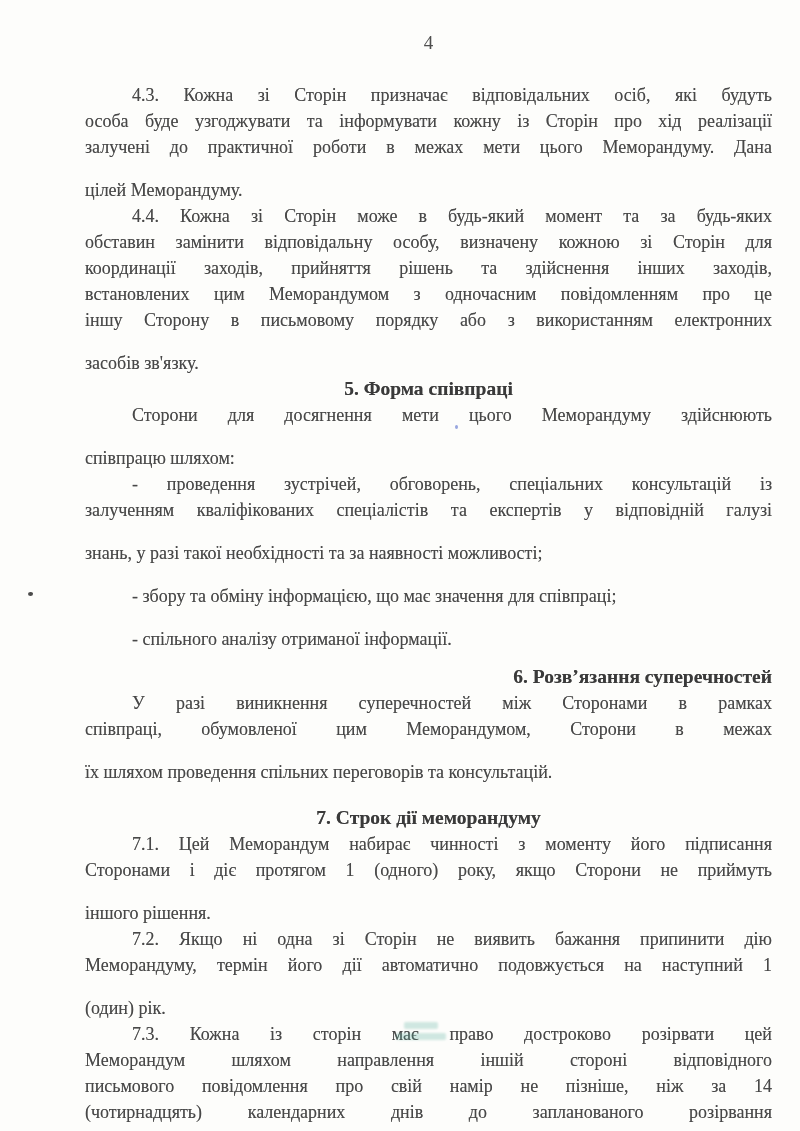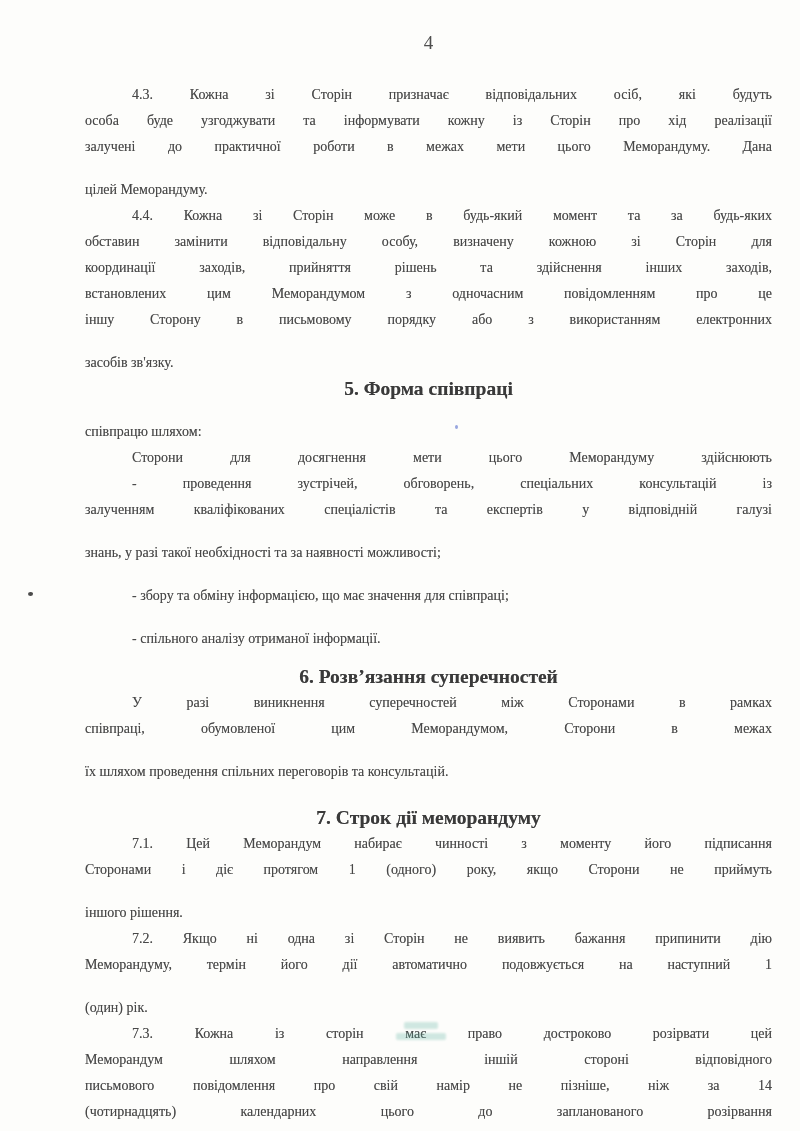--- a/index.html
+++ b/index.html
@@ -23,39 +23,39 @@
     top: 30px;
   }
   .pagenum {
     text-align: center;
     font-size: 19px;
     line-height: 26px;
     margin-bottom: 26px;
     color: #4e4e4e;
   }
   .line {
-    font-size: 14px;
+    font-size: 18px;
     line-height: 26px;
     text-align: justify;
     text-shadow: 0 0 0.5px rgba(90,90,90,0.55);
     white-space: normal;
   }
   .line.just { text-align-last: justify; }
   .line.last { text-align-last: left; margin-top: 17px; }
   .line.first { text-indent: 47px; }
   .heading {
     font-size: 19.5px;
     line-height: 26px;
     font-weight: bold;
     text-align: center;
     color: #3a3a3a;
     text-shadow: 0 0 0.5px rgba(60,60,60,0.6);
   }
   [data-name="section-5-heading"] { }
-  [data-name="section-6-heading"] { margin-top: 12px; }
+  [data-name="section-6-heading"] { margin-top: 12px; text-align: right; }
   [data-name="section-7-heading"] { margin-top: 20px; }
 
   
   .speck {
     position: absolute;
     left: 28px;
     top: 592px;
     width: 5px;
     height: 4px;
     background: #2b2b2b;
@@ -96,22 +96,22 @@
         <div class="paragraph" data-name="clause-4-4">
           <div class="line first just" data-name="text-line">4.4. Кожна зі Сторін може в будь-який момент та за будь-яких</div>
           <div class="line just" data-name="text-line">обставин замінити відповідальну особу, визначену кожною зі Сторін для</div>
           <div class="line just" data-name="text-line">координації заходів, прийняття рішень та здійснення інших заходів,</div>
           <div class="line just" data-name="text-line">встановлених цим Меморандумом з одночасним повідомленням про це</div>
           <div class="line just" data-name="text-line">іншу Сторону в письмовому порядку або з використанням електронних</div>
           <div class="line last" data-name="text-line">засобів зв'язку.</div>
         </div>
         <div class="heading" data-name="section-5-heading">5. Форма співпраці</div>
         <div class="paragraph" data-name="section-5-intro">
+          <div class="line first just" data-name="text-line">Сторони для досягнення мети цього Меморандуму здійснюють</div>
           <div class="line last" data-name="text-line">співпрацю шляхом:</div>
-          <div class="line first just" data-name="text-line">Сторони для досягнення мети цього Меморандуму здійснюють</div>
         </div>
         <div class="paragraph" data-name="bullet-meetings">
           <div class="line first just" data-name="text-line">- проведення зустрічей, обговорень, спеціальних консультацій із</div>
           <div class="line just" data-name="text-line">залученням кваліфікованих спеціалістів та експертів у відповідній галузі</div>
           <div class="line last" data-name="text-line">знань, у разі такої необхідності та за наявності можливості;</div>
         </div>
         <div class="paragraph" data-name="bullet-information-exchange">
           <div class="line first last" data-name="text-line">- збору та обміну інформацією, що має значення для співпраці;</div>
         </div>
         <div class="paragraph" data-name="bullet-joint-analysis">
@@ -131,21 +131,21 @@
         </div>
         <div class="paragraph" data-name="clause-7-2">
           <div class="line first just" data-name="text-line">7.2. Якщо ні одна зі Сторін не виявить бажання припинити дію</div>
           <div class="line just" data-name="text-line">Меморандуму, термін його дії автоматично подовжується на наступний 1</div>
           <div class="line last" data-name="text-line">(один) рік.</div>
         </div>
         <div class="paragraph" data-name="clause-7-3">
           <div class="line first just" data-name="text-line">7.3. Кожна із сторін має право достроково розірвати цей</div>
           <div class="line just" data-name="text-line">Меморандум шляхом направлення іншій стороні відповідного</div>
           <div class="line just" data-name="text-line">письмового повідомлення про свій намір не пізніше, ніж за 14</div>
-          <div class="line just" data-name="text-line">(чотирнадцять) календарних цього до запланованого розірвання</div>
+          <div class="line just" data-name="text-line">(чотирнадцять) календарних днів до запланованого розірвання</div>
           <div class="line last" data-name="text-line">Меморандуму.</div>
         </div>
       </div>
   </div>
   <div class="speck" data-name="scan-speck"></div>
   <div class="ink-dot" data-name="ink-dot"></div>
   <div class="smudge-a" data-name="teal-smudge"></div>
   <div class="smudge-b" data-name="teal-smudge"></div>
 </div>
 

